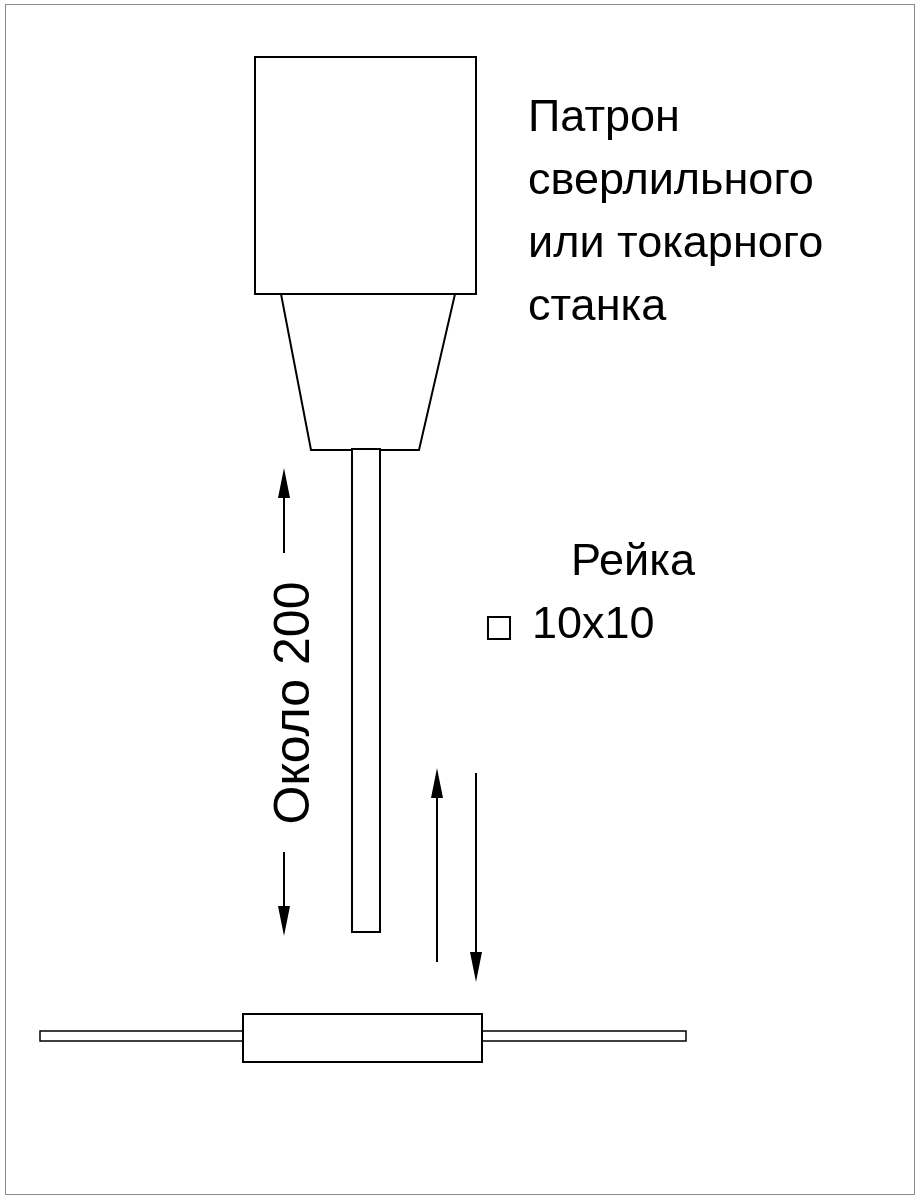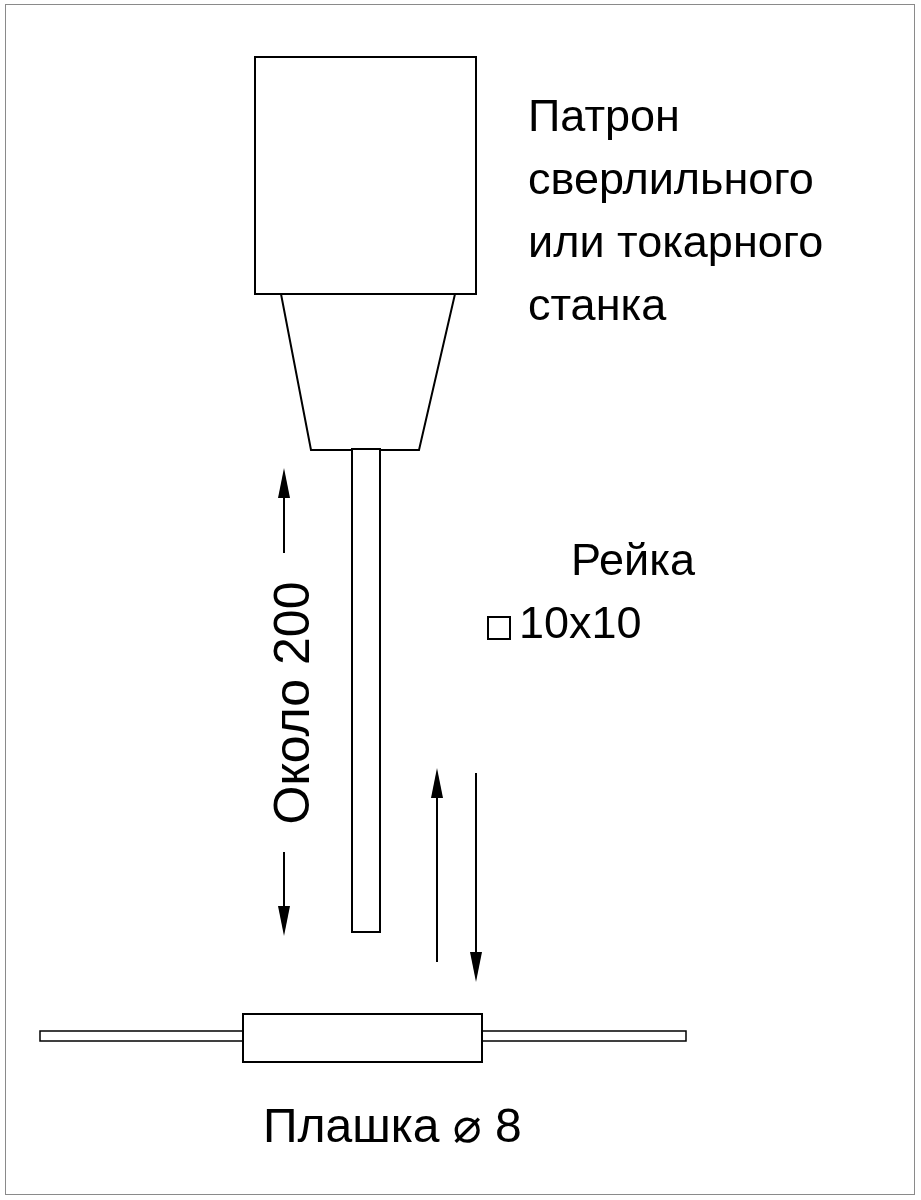--- a/index.html
+++ b/index.html
@@ -48,20 +48,21 @@
     font-size: 45px;
     line-height: 52px;
     margin-left: 48px;
   }
   .rack-size-row {
     position: absolute;
     left: 487px;
     top: 598px;
     display: flex;
     align-items: flex-end;
+    gap: 13px;
   }
   .square-section-icon {
     display: inline-block;
     width: 20px;
     height: 20px;
     border: 2px solid #000000;
     margin-right: 8px;
     margin-bottom: 8px;
     background: #ffffff;
   }
@@ -127,14 +128,13 @@
 
   <div class="label rack-label">Рейка</div>
 
   <div class="rack-size-row">
     <span class="square-section-icon"></span>
     <span class="rack-size">10x10</span>
   </div>
 
   <div class="label dimension-label">Около 200</div>
 
-  <div class="label die-label">Плашка ⌀ 8</div>
 </div>
 
 </body></html>

